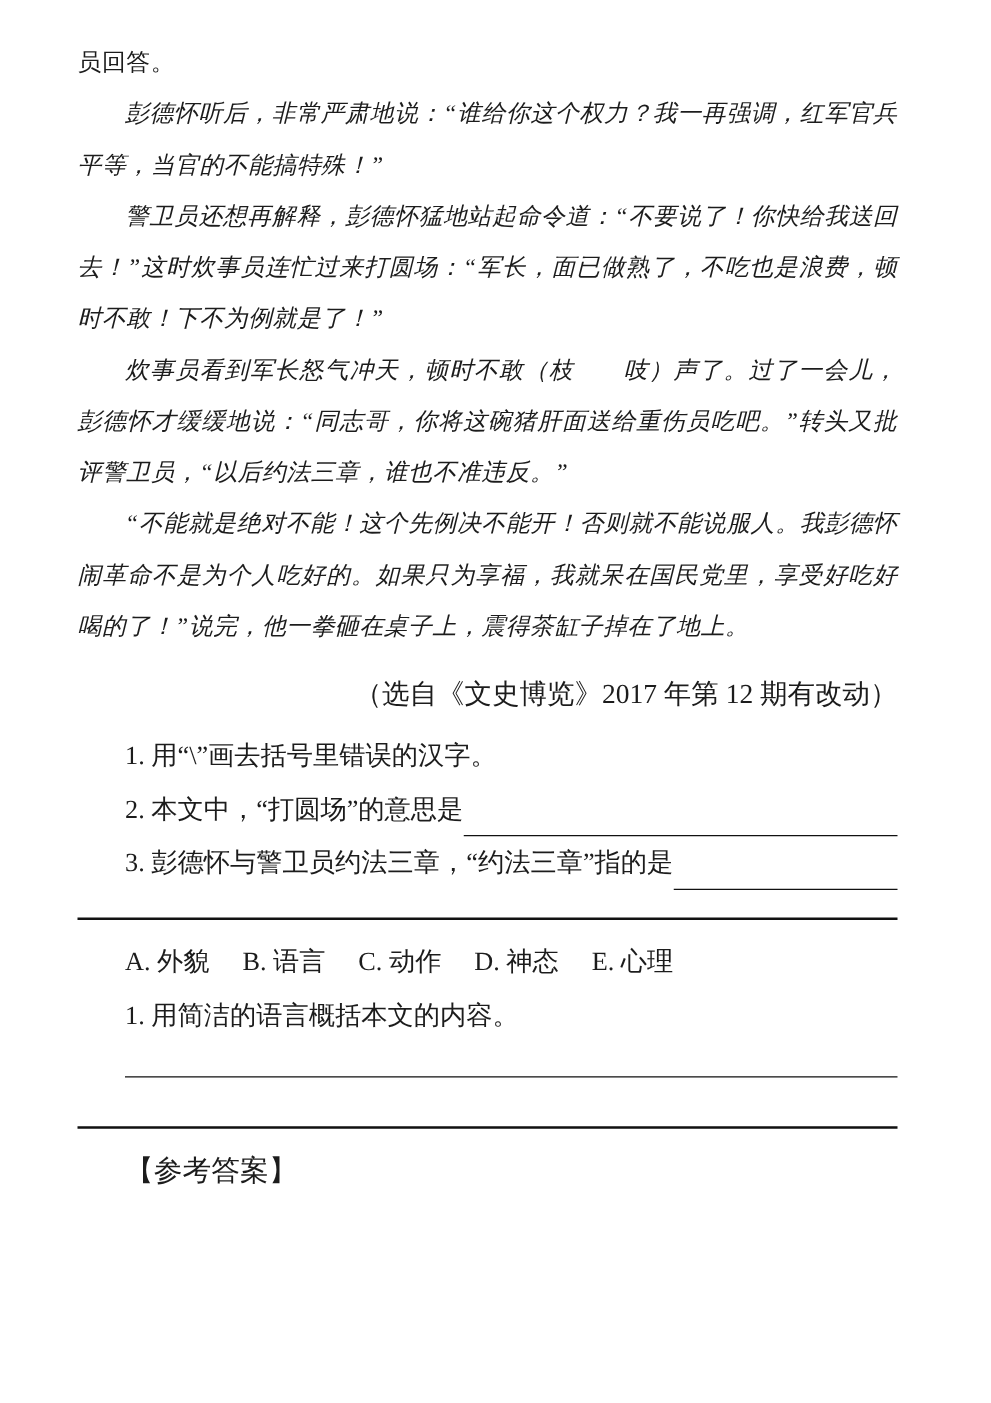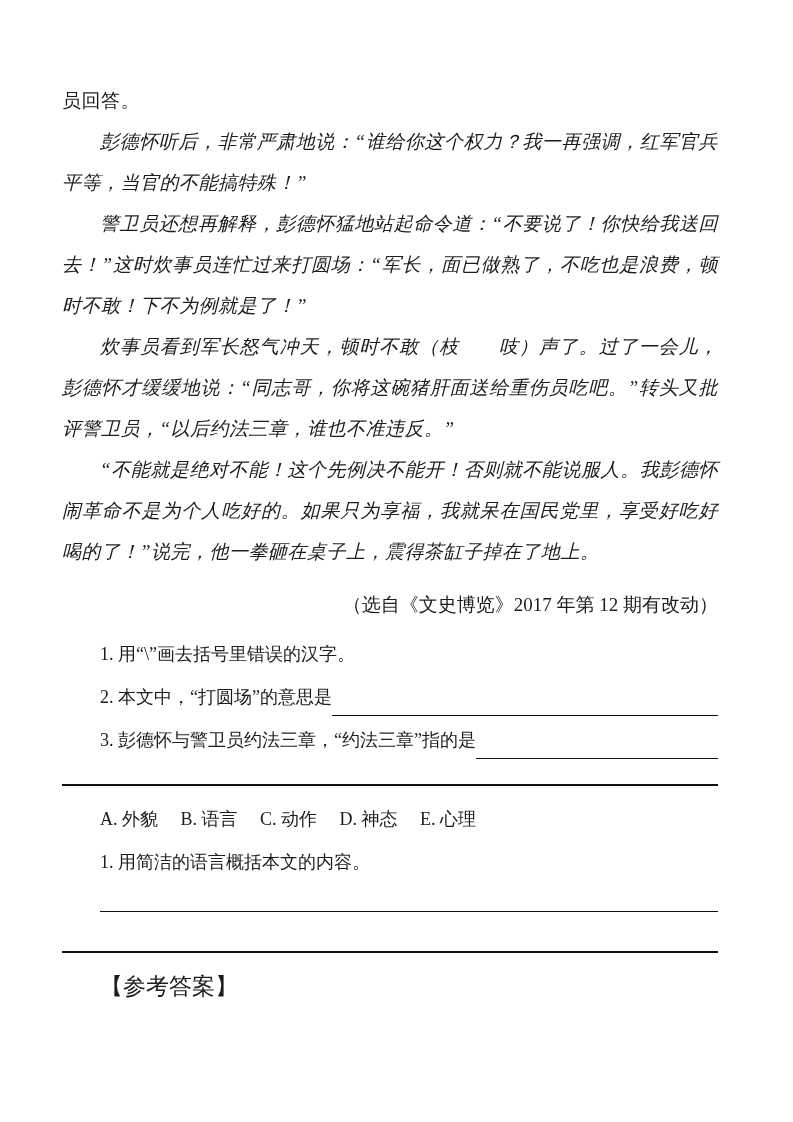--- a/index.html
+++ b/index.html
@@ -11,42 +11,42 @@
   }
   .page {
     width: 793px;
     height: 1122px;
     background: #ffffff;
     color: #1c1c1c;
     overflow: hidden;
     flex: 0 0 auto;
   }
   .content {
-    padding: 80px 75px 0 62px; 
+    padding: 30px 75px 0 62px; 
   }
   .para {
     font-size: 19px;
     line-height: 41px;
     text-align: justify;
     letter-spacing: 0.5px;
   }
   .para.indent { text-indent: 2em; font-style: italic; }
   .attribution {
-    font-size: 19px;
+    font-size: 22px;
     line-height: 41px;
     text-align: right;
     margin-top: 12px;
   }
   .questions { margin-top: 8px; }
   .qline {
-    font-size: 18px;
+    font-size: 21px;
     line-height: 43px;
     padding-left: 38px;
     display: flex;
-    align-items: center;
+    align-items: flex-end;
   }
   .qline .qtext { white-space: pre-wrap; }
   .fill-blank {
     flex: 1 1 auto;
     height: 37px;
     border-bottom: 1.6px solid #111;
     min-width: 40px;
   }
   .separator {
     border: none;

